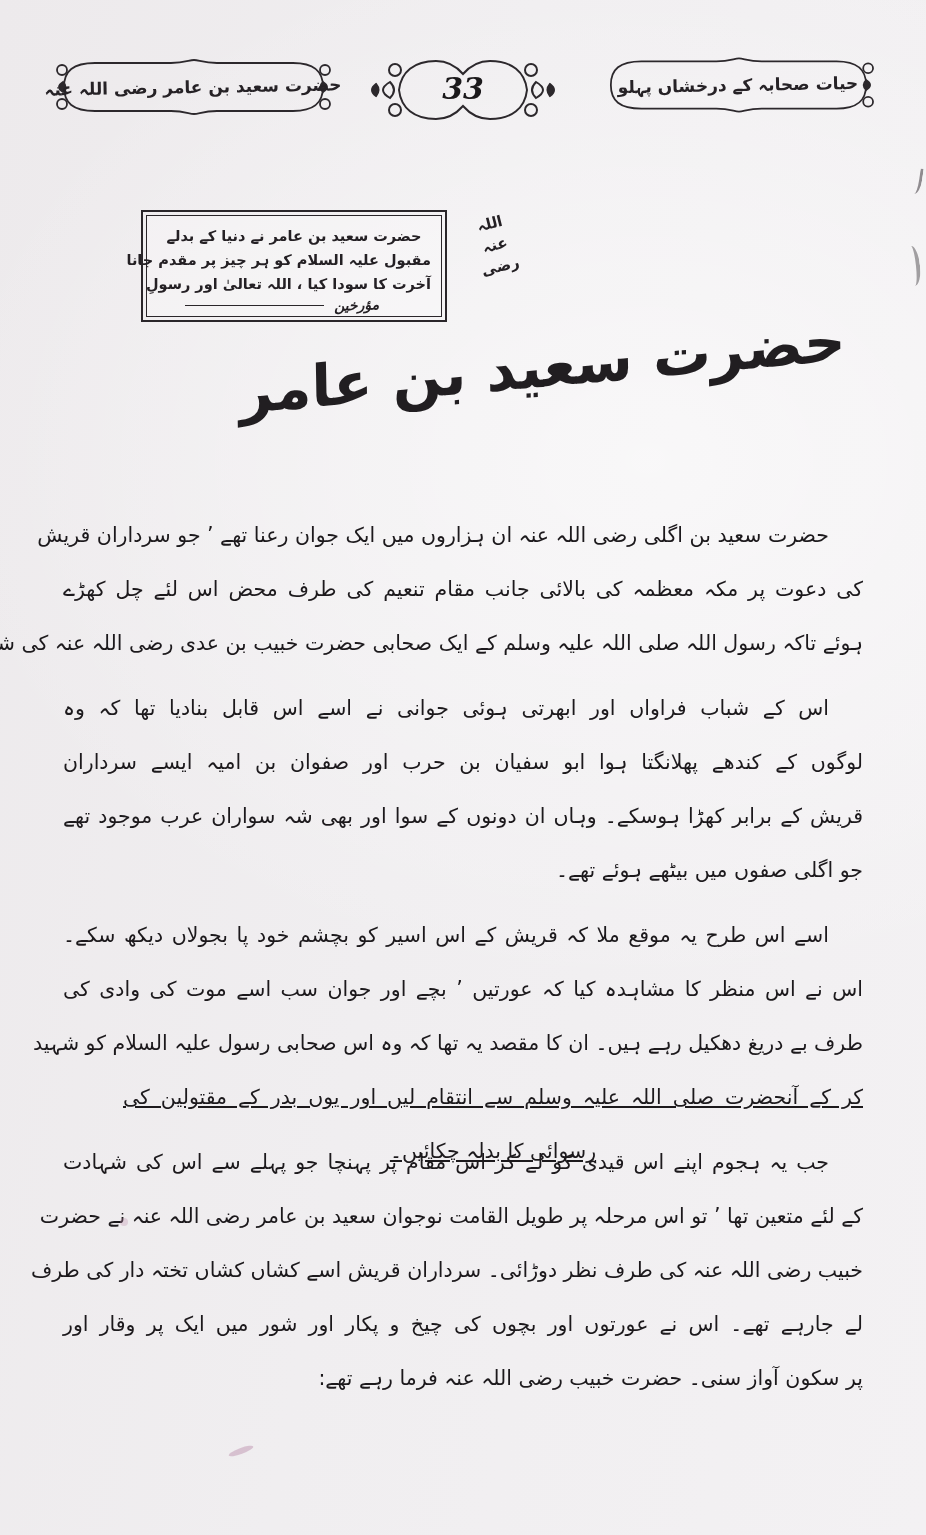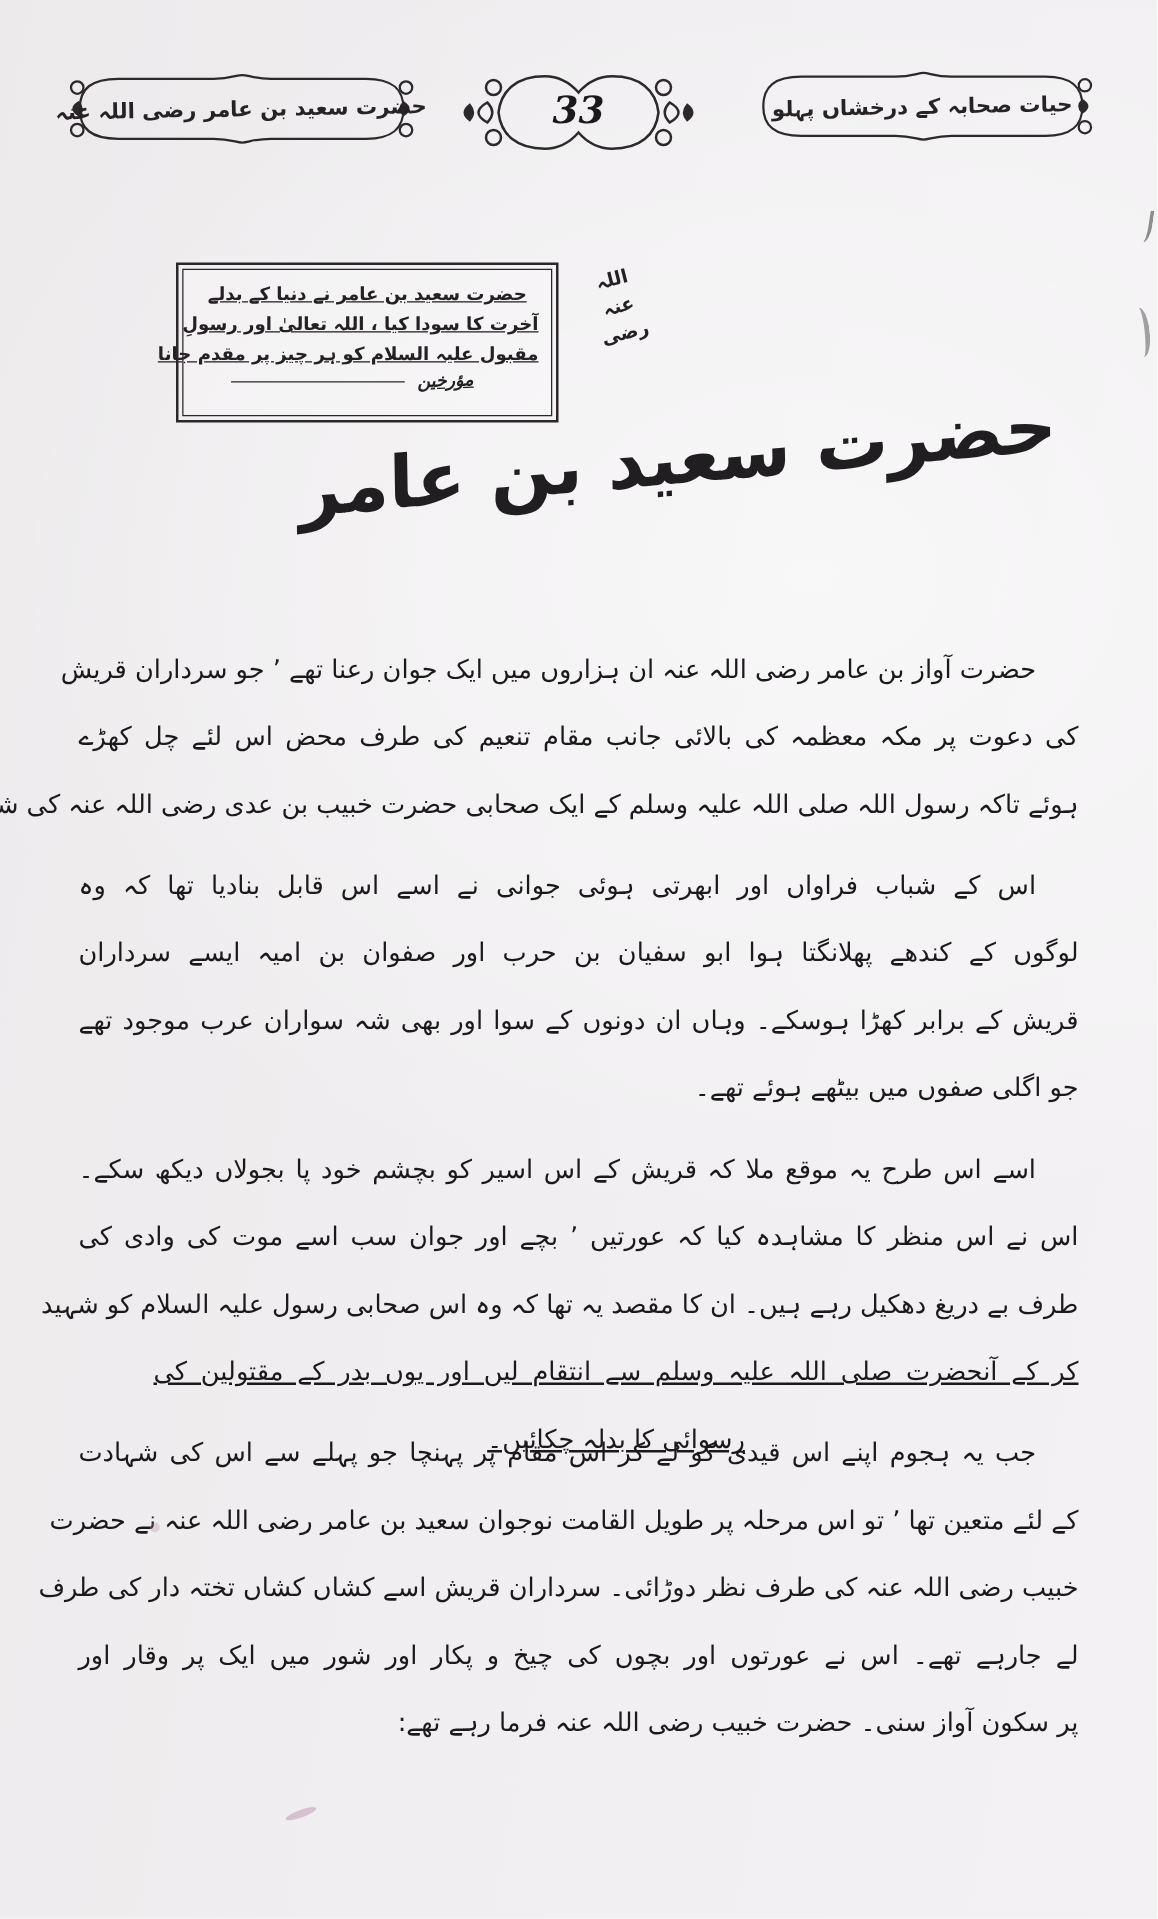--- a/index.html
+++ b/index.html
@@ -38,26 +38,25 @@
     position: absolute; inset: 0;
     display: flex; align-items: center; justify-content: center;
     font-family: "DejaVu Serif", serif; font-weight: bold; font-size: 30px; color: #1b191b;
     padding-bottom: 4px;
     font-style: italic;
   }
 
   
   .quote-box {
     position: absolute; top: 215px; right: 484px; left: 147px;
-    width: 296px; height: 118px;
+    width: 296px; height: 102px;
     border: 1.6px solid #2a262a;
     outline: 2.4px solid #2a262a; outline-offset: 3px;
     padding: 8px 10px 2px 10px;
     background: rgba(255,255,255,.25);
-    text-decoration: underline;
   }
   .quote-line {
     font-size: 14.5px; font-weight: bold; line-height: 24px;
     text-align: center; white-space: nowrap; color: #242024;
   }
   .quote-attr-row {
     display: flex; align-items: center; direction: ltr;
     margin-top: 1px; padding: 0 6px 0 28px;
   }
   .quote-attr-rule { flex: 0 0 58%; border-top: 1.8px solid #2a262a; margin-right: 10px; }
@@ -153,42 +152,42 @@
             <circle cx="272" cy="48" r="5"></circle>
           <path d="M 270 26 q 8 5 0 10 q -5 -5 0 -10 Z" fill="#2c282c"></path>
         </g>
       </svg>
       <span class="cart-label">حضرت سعید بن عامر رضی اللہ عنہ</span>
     </div>
   </div>
 
   <div class="quote-box">
     <div class="quote-line">حضرت سعید بن عامر نے دنیا کے بدلے</div>
+    <div class="quote-line">مقبول علیہ السلام کو ہر چیز پر مقدم جانا</div>
     <div class="quote-line">آخرت کا سودا کیا ، اللہ تعالیٰ اور رسولِ</div>
-    <div class="quote-line">مقبول علیہ السلام کو ہر چیز پر مقدم جانا</div>
     <div class="quote-attr-row">
       <span class="quote-attr-rule"></span>
       <span class="quote-attr">مؤرخین</span>
     </div>
   </div>
 
   <div class="honorific-stack">
     <div>اللہ</div>
     <div>عنہ</div>
     <div>رضی</div>
   </div>
 
   <div class="chapter-title">
     <span class="title-text">حضرت سعید بن عامر</span>
   </div>
 
   <div class="body-text">
 
     <div class="para para-1">
-      <div class="body-line first">حضرت آواز بن عامر رضی اللہ عنہ ان ہزاروں میں ایک جوان رعنا تھے ’ جو سرداران قریش</div>
+      <div class="body-line first">حضرت سعید بن اگلی رضی اللہ عنہ ان ہزاروں میں ایک جوان رعنا تھے ’ جو سرداران قریش</div>
       <div class="body-line">کی دعوت پر مکہ معظمہ کی بالائی جانب مقام تنعیم کی طرف محض اس لئے چل کھڑے</div>
       <div class="body-line">ہوئے تاکہ رسول اللہ صلی اللہ علیہ وسلم کے ایک صحابی حضرت خبیب بن عدی رضی اللہ عنہ کی شہادت کا منظر</div>
     </div>
 
     <div class="para para-2">
       <div class="body-line first">اس کے شباب فراواں اور ابھرتی ہوئی جوانی نے اسے اس قابل بنادیا تھا کہ وہ</div>
       <div class="body-line">لوگوں کے کندھے پھلانگتا ہوا ابو سفیان بن حرب اور صفوان بن امیہ ایسے سرداران</div>
       <div class="body-line">قریش کے برابر کھڑا ہوسکے۔ وہاں ان دونوں کے سوا اور بھی شہ سواران عرب موجود تھے</div>
       <div class="body-line last">جو اگلی صفوں میں بیٹھے ہوئے تھے۔</div>
     </div>

